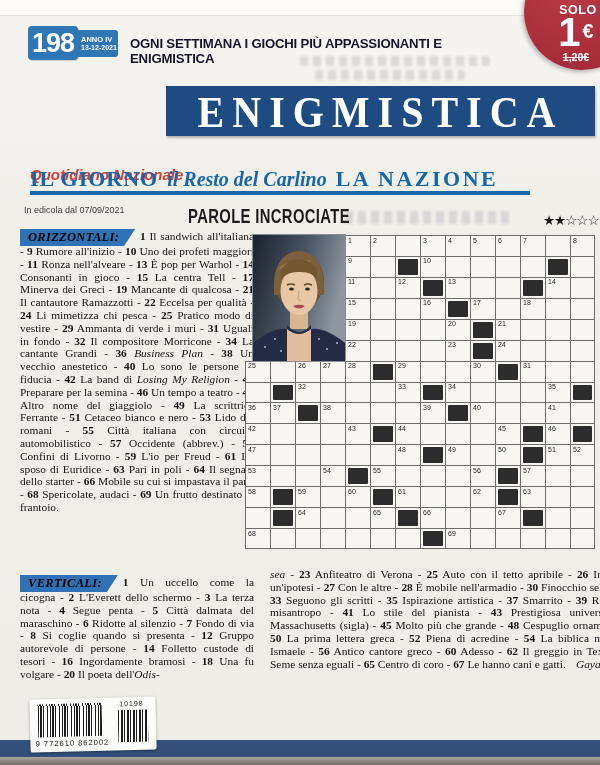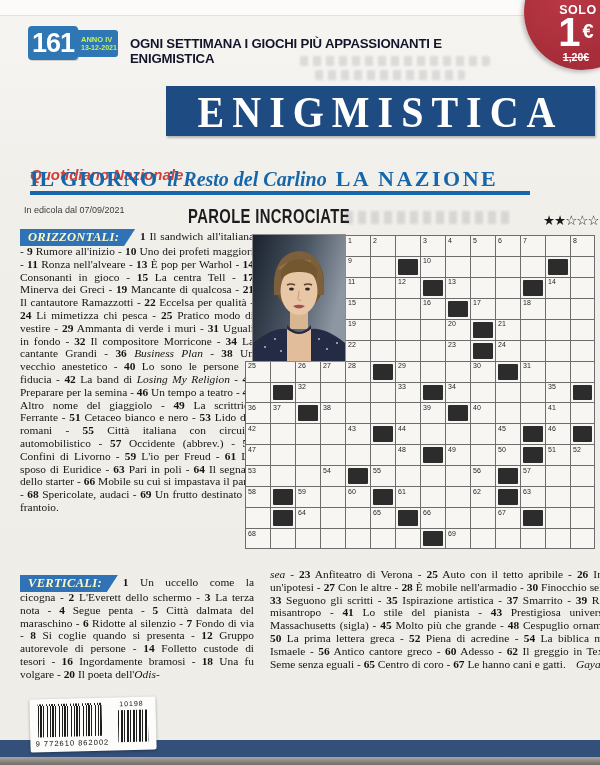--- a/index.html
+++ b/index.html
@@ -10,21 +10,21 @@
 
   
   .top-strip{left:0;top:0;width:600px;height:15px;background:#fcfbf9;border-bottom:1px solid #e4e1da;}
   .bottom-edge{left:0;top:757px;width:600px;height:8px;background:linear-gradient(180deg,#aaa59e,#716d66);}
 
   
   .issue-box{left:28px;top:26px;width:50px;height:34px;background:#2e76b4;border-radius:4px;
              display:flex;align-items:center;justify-content:center;box-shadow:1px 1px 0 rgba(0,0,0,.15);}
   .issue-box span{color:#fff;font-size:27px;font-weight:bold;letter-spacing:-1px;}
   .issue-tab{left:78px;top:30px;width:40px;height:27px;background:#2e76b4;border-radius:0 3px 3px 0;
-             color:#bef264;display:flex;flex-direction:column;justify-content:center;padding-left:3px;box-sizing:border-box;}
+             color:#ffffff;display:flex;flex-direction:column;justify-content:center;padding-left:3px;box-sizing:border-box;}
   .issue-anno{font-size:7.5px;font-weight:bold;line-height:9px;}
   .issue-date{font-size:7px;font-weight:bold;line-height:8px;}
   .tagline{left:130px;top:36px;width:385px;font-size:13.2px;font-weight:800;color:#14142a;letter-spacing:-0.2px;}
 
   
   .price-circle{left:524px;top:-46px;width:116px;height:116px;border-radius:50%;
                 background:radial-gradient(circle at 38% 32%,#bb3946,#9d2733);box-shadow:-2px 2px 4px rgba(0,0,0,.25);}
   .price-solo{left:550px;top:3px;width:56px;text-align:center;color:#fff;font-size:12.5px;font-weight:800;letter-spacing:.5px;}
   .price-one{left:546px;top:14px;width:60px;display:flex;justify-content:center;align-items:flex-start;color:#fff;}
   .price-one .one{font-size:40px;line-height:36px;font-weight:900;}
@@ -55,21 +55,21 @@
   .ghost{background:repeating-linear-gradient(90deg,rgba(98,98,112,.16) 0 8px,rgba(0,0,0,0) 8px 13px);
          filter:blur(1.2px);border-radius:2px;height:10px;}
 
   
   .clues{font-family:"Liberation Serif",serif;font-size:11.4px;line-height:12.8px;
          text-align:justify;color:#141414;}
   .clue-left{left:20px;top:228px;width:234px;}
   .vert-block{left:20px;top:574px;width:234px;}
   .clue-right{left:230px;top:568px;width:367px;margin-left:40px;}
   .clues b{font-weight:bold;}
-  .flag{display:inline-block;background:#2f72b5;color:#fef9c3;font-family:"Liberation Serif",serif;
+  .flag{display:inline-block;background:#2f72b5;color:#000000;font-family:"Liberation Serif",serif;
         font-weight:bold;font-style:italic;font-size:12.5px;line-height:15px;
         padding:1px 16px 1px 8px;margin-right:5px;letter-spacing:.3px;
         clip-path:polygon(0 0,100% 0,calc(100% - 11px) 100%,0 100%);transform:translateY(1px);}
   .author{float:right;font-style:italic;padding-left:10px;}
 
   
   .photo{left:253px;top:235px;width:92px;height:126px;box-shadow:0 0 0 1px #8b8b8b;}
   .grid{left:245px;top:235px;width:351px;height:314px;}
   .cell{position:absolute;box-sizing:border-box;border-left:1px solid #6d6d6d;border-top:1px solid #6d6d6d;
         background:#f8f6f2;}
@@ -100,21 +100,21 @@
     background:repeating-linear-gradient(90deg,#1c1c1c 0 1px,transparent 1px 3px,#1c1c1c 3px 5px,transparent 5px 6px);}
 </style>
 </head>
 <body>
 
 <div class="page">
 
   <div class="abs top-strip"></div>
 
   <div class="abs issue-box">
-    <span>161</span>
+    <span>198</span>
   </div>
   <div class="abs issue-tab">
     <span class="issue-anno">ANNO IV</span>
     <span class="issue-date">13-12-2021</span>
   </div>
   <div class="abs tagline">OGNI SETTIMANA I GIOCHI PIÙ APPASSIONANTI E ENIGMISTICA</div>
 
   <div class="abs price-circle"></div>
   <div class="abs price-solo">SOLO</div>
   <div class="abs price-one">

